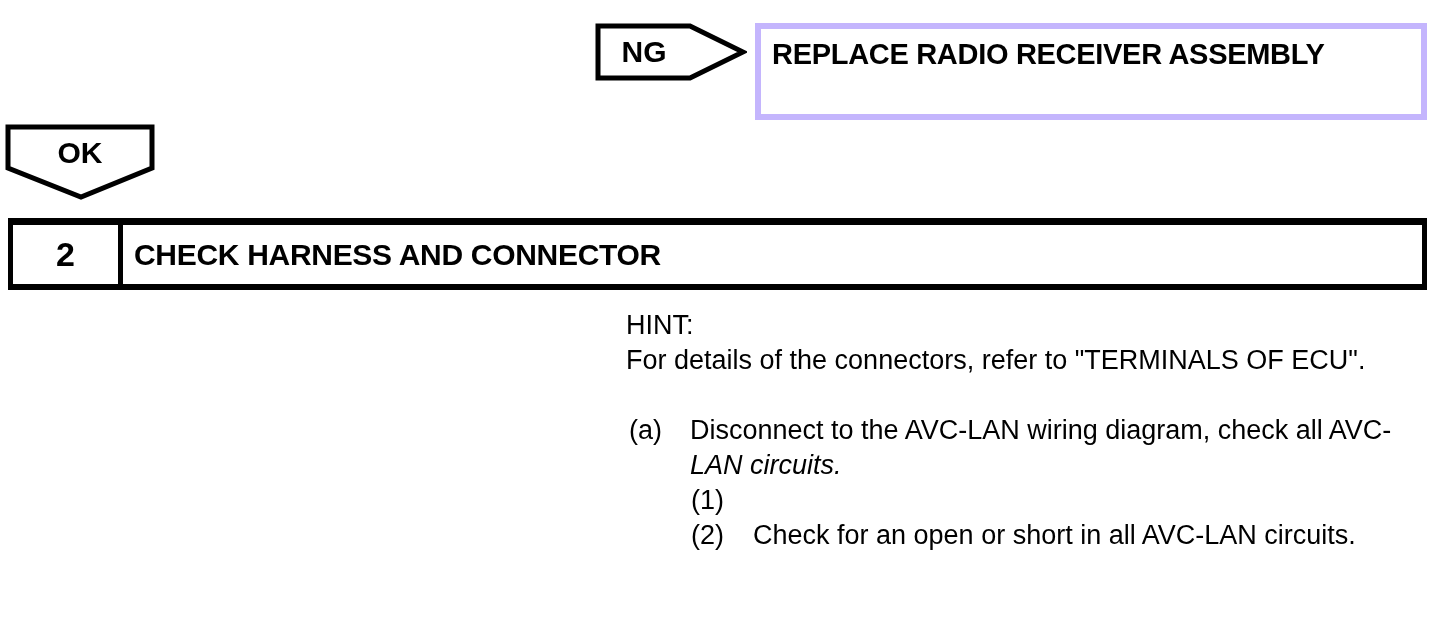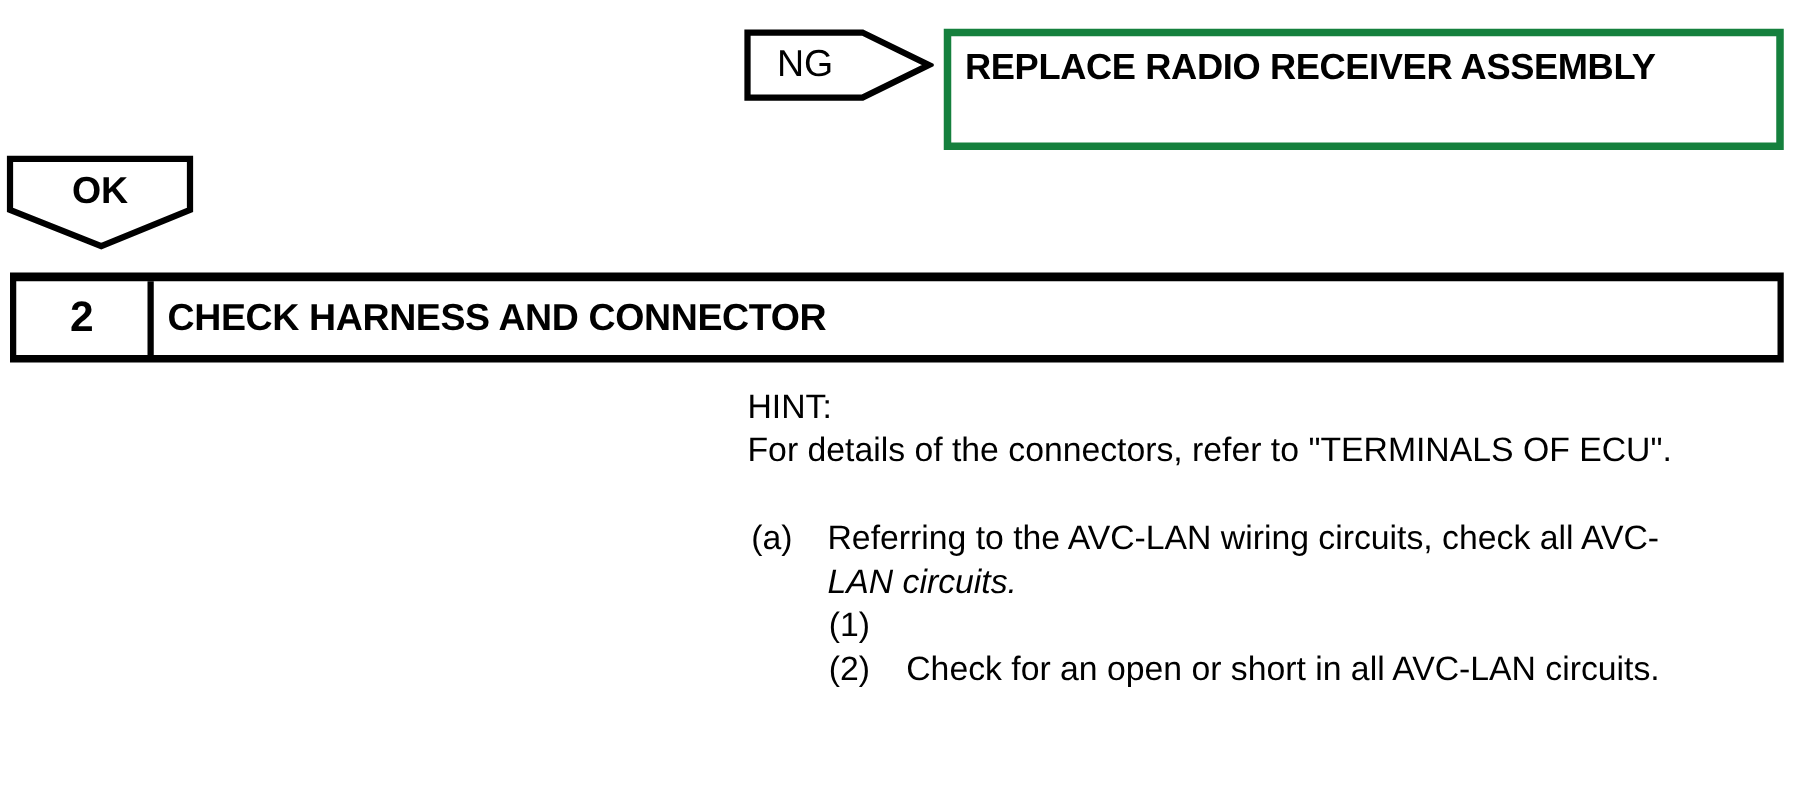--- a/index.html
+++ b/index.html
@@ -14,26 +14,26 @@
   }
 
   
   svg.shape { position: absolute; display: block; }
   svg.shape polygon { fill: #ffffff; stroke: #000000; stroke-width: 5; stroke-linejoin: miter; }
 
   .ng-svg { left: 595px; top: 23px; }
   .ng-label {
     position: absolute; left: 598px; top: 26px; width: 92px; height: 52px;
     display: flex; align-items: center; justify-content: center;
-    font-size: 30px; font-weight: normal;
+    font-size: 30px; font-weight: bold;
   }
 
   .ng-box {
     position: absolute; left: 755px; top: 23px; width: 672px; height: 97px;
-    border: 6px solid #15803d; box-sizing: border-box; background: #ffffff;
+    border: 6px solid #c4b5fd; box-sizing: border-box; background: #ffffff;
   }
   .ng-box-text {
     padding: 9px 11px; font-size: 29px; font-weight: bold;
     letter-spacing: -0.3px; white-space: nowrap;
   }
 
   .ok-svg { left: 5px; top: 124px; }
   .ok-label {
     position: absolute; left: 8px; top: 127px; width: 144px; height: 52px;
     display: flex; align-items: center; justify-content: center;
@@ -55,21 +55,21 @@
   .step-title {
     flex: 1; display: flex; align-items: center; padding-left: 11px;
     font-size: 30px; font-weight: bold; letter-spacing: -0.3px; white-space: nowrap;
   }
 
   
   .instructions {
     position: absolute; left: 598px; top: 308px;
     font-size: 27px; line-height: 35px;
   }
-  .line { position: relative; height: 35px; white-space: nowrap; }
+  .line { position: relative; height: 35px; white-space: nowrap; margin-left: 28px; }
   .spacer { height: 35px; }
   .marker { position: absolute; top: 0; }
   .m-a { left: 3px; }
   .m-sub { left: 65px; }
   .t-a { display: inline-block; margin-left: 64px; }
   .t-sub { display: inline-block; margin-left: 127px; }
   .pad-a { padding-left: 64px; font-style: italic; }
   .pad-ok { padding-left: 129px; }
   .pad-there { padding-left: 169px; }
   .bold { font-weight: bold; }
@@ -98,21 +98,21 @@
     <div class="step-title">CHECK HARNESS AND CONNECTOR</div>
   </div>
 
   <div class="instructions">
     <div class="line">HINT:</div>
     <div class="line">For details of the connectors, refer to "TERMINALS OF ECU".</div>
     <div class="spacer"></div>
 
     <div class="line">
       <span class="marker m-a">(a)</span>
-      <span class="t-a">Referring to the AVC-LAN wiring circuits, check all AVC-</span>
+      <span class="t-a">Disconnect to the AVC-LAN wiring diagram, check all AVC-</span>
     </div>
     <div class="line pad-a">LAN circuits.</div>
 
     <div class="line">
       <span class="marker m-sub">(1)</span>
     </div>
     <div class="line">
       <span class="marker m-sub">(2)</span>
       <span class="t-sub">Check for an open or short in all AVC-LAN circuits.</span>
     </div>

